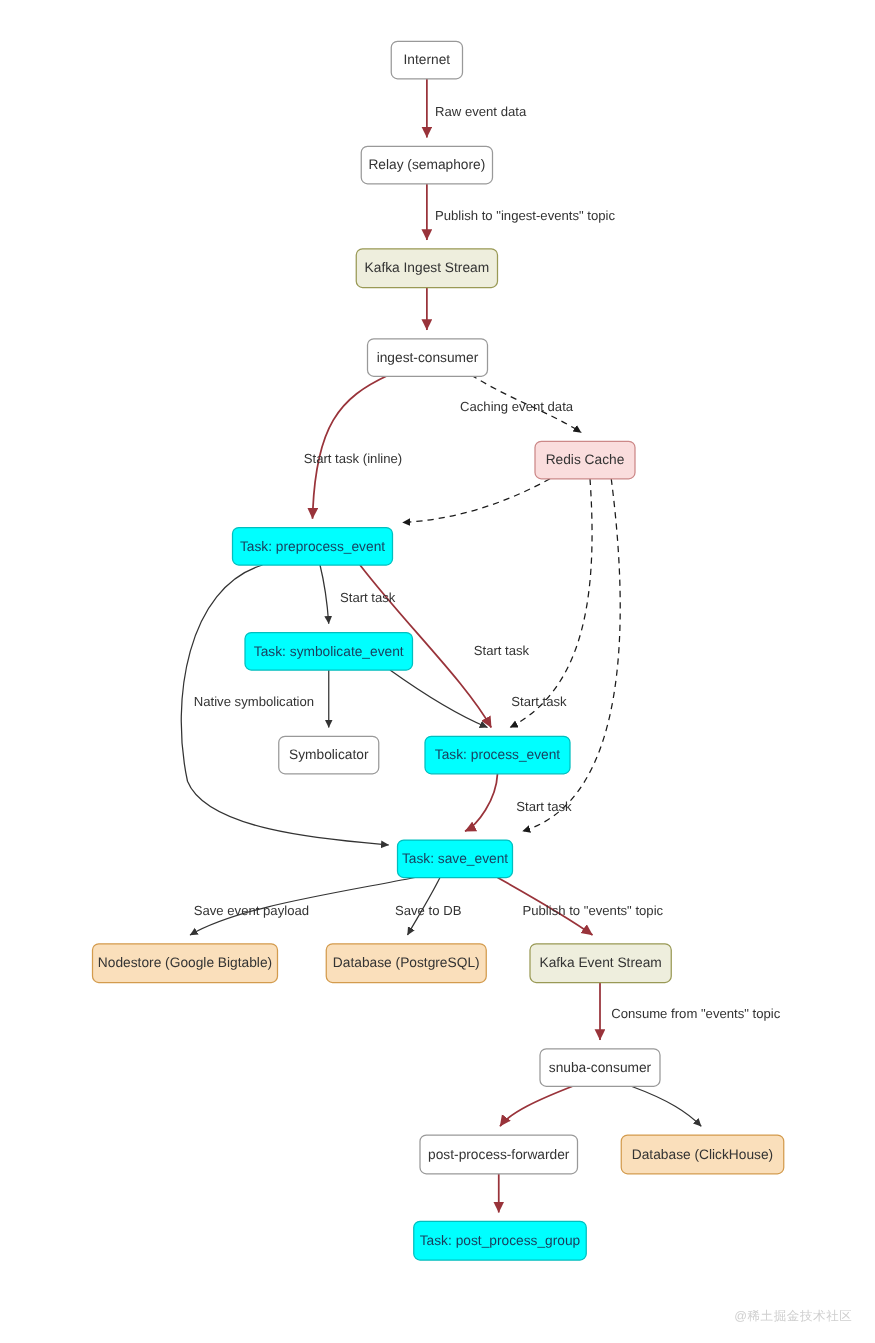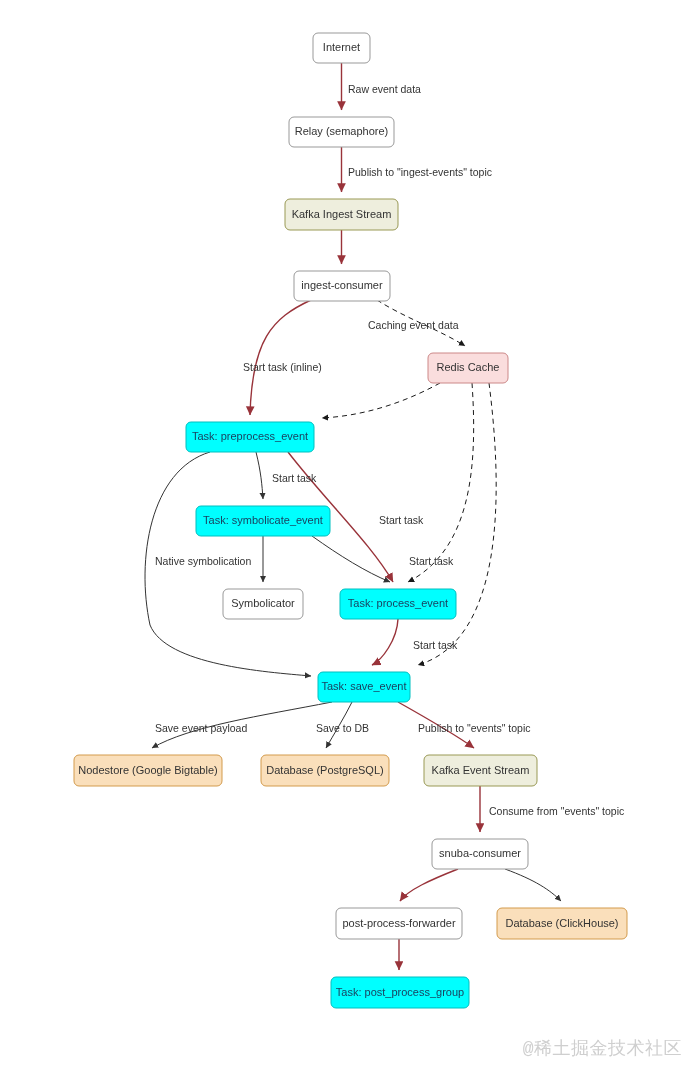--- a/index.html
+++ b/index.html
@@ -41,22 +41,22 @@
     fill: #333333;
     dominant-baseline: middle;
   }
   .edge-path {
     fill: none;
   }
   .watermark {
     position: absolute;
     right: 18px;
     bottom: 14px;
-    font-family: Liberation Mono, monospace;
-    font-size: 18px;
+    font-family: Liberation Sans, sans-serif;
+    font-size: 10px;
     color: #cfcfcf;
     letter-spacing: 0.5px;
     white-space: nowrap;
     text-align: right;
   }
 </style>
 </head>
 <body>
 
 <div id="diagram-root">

